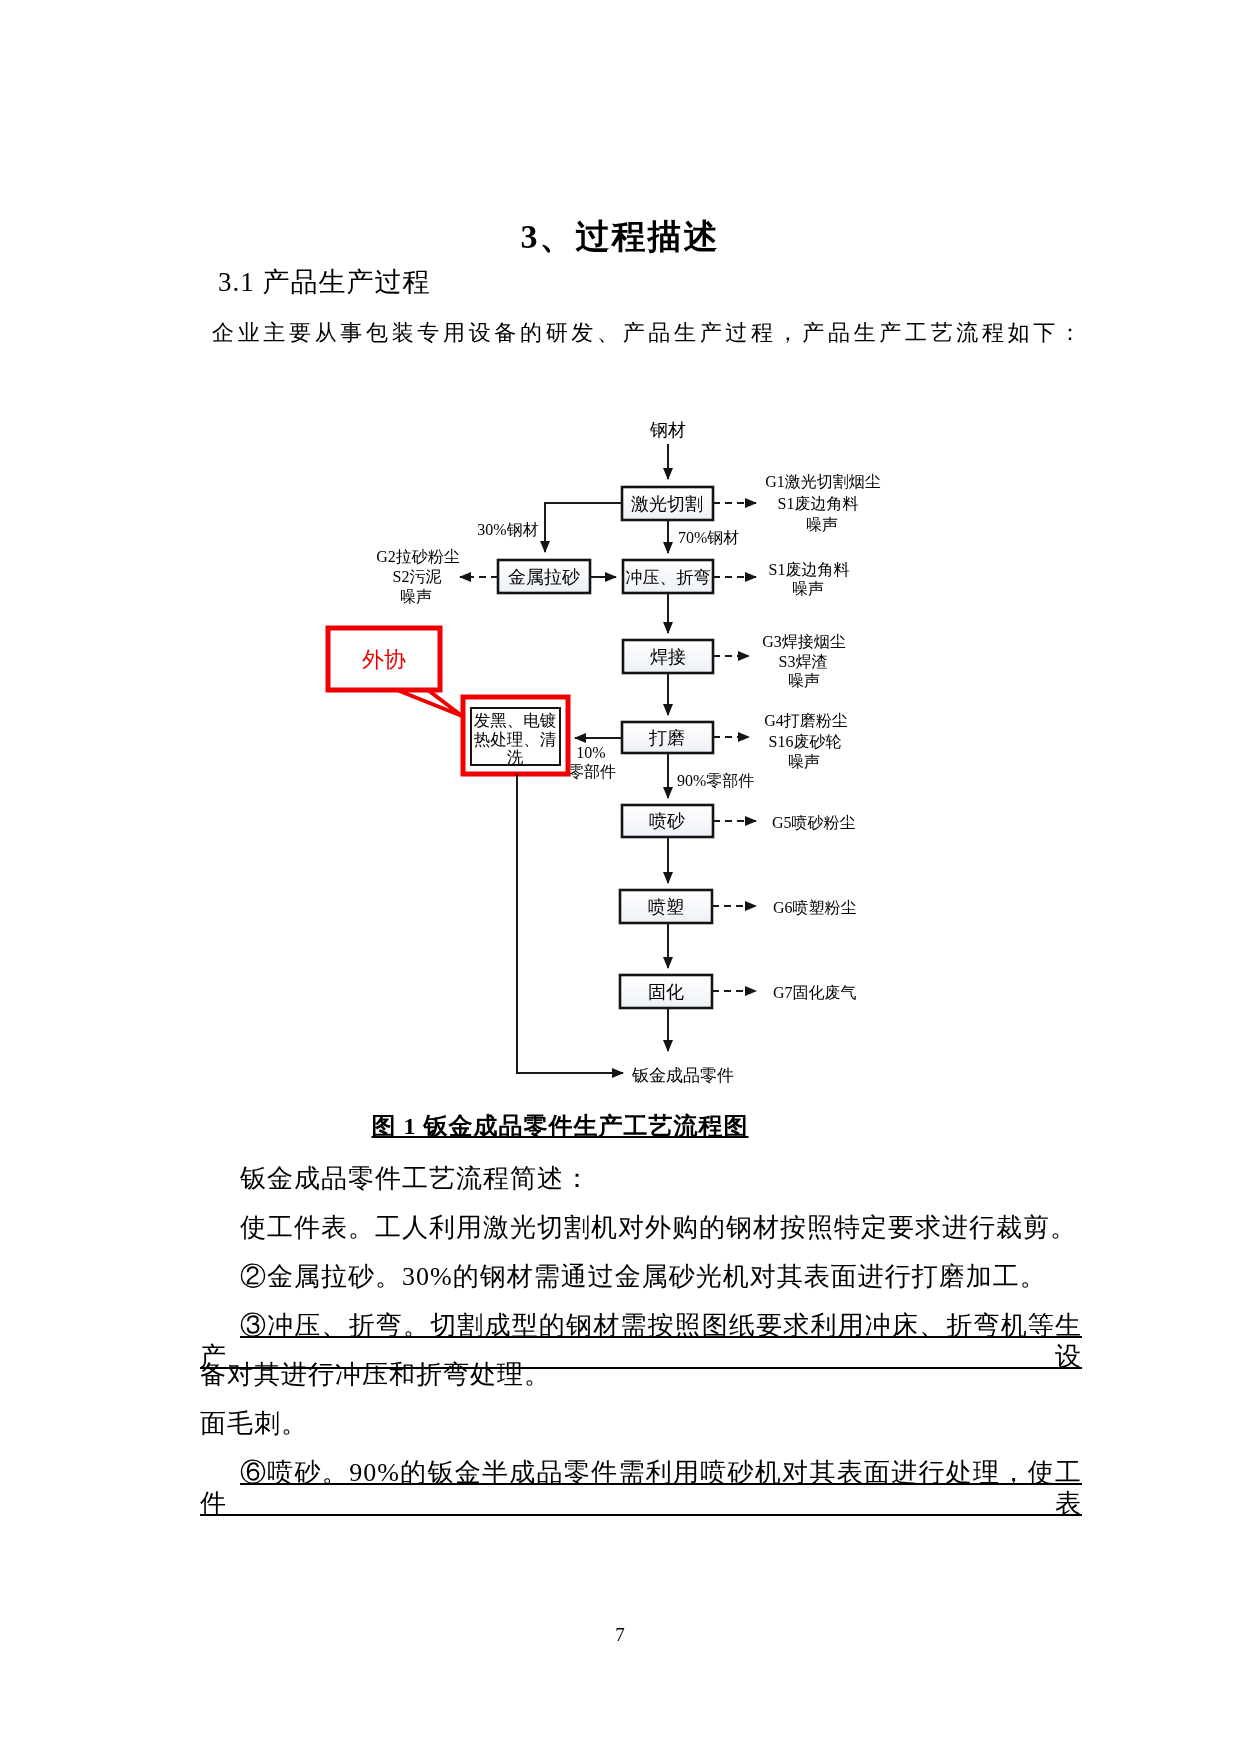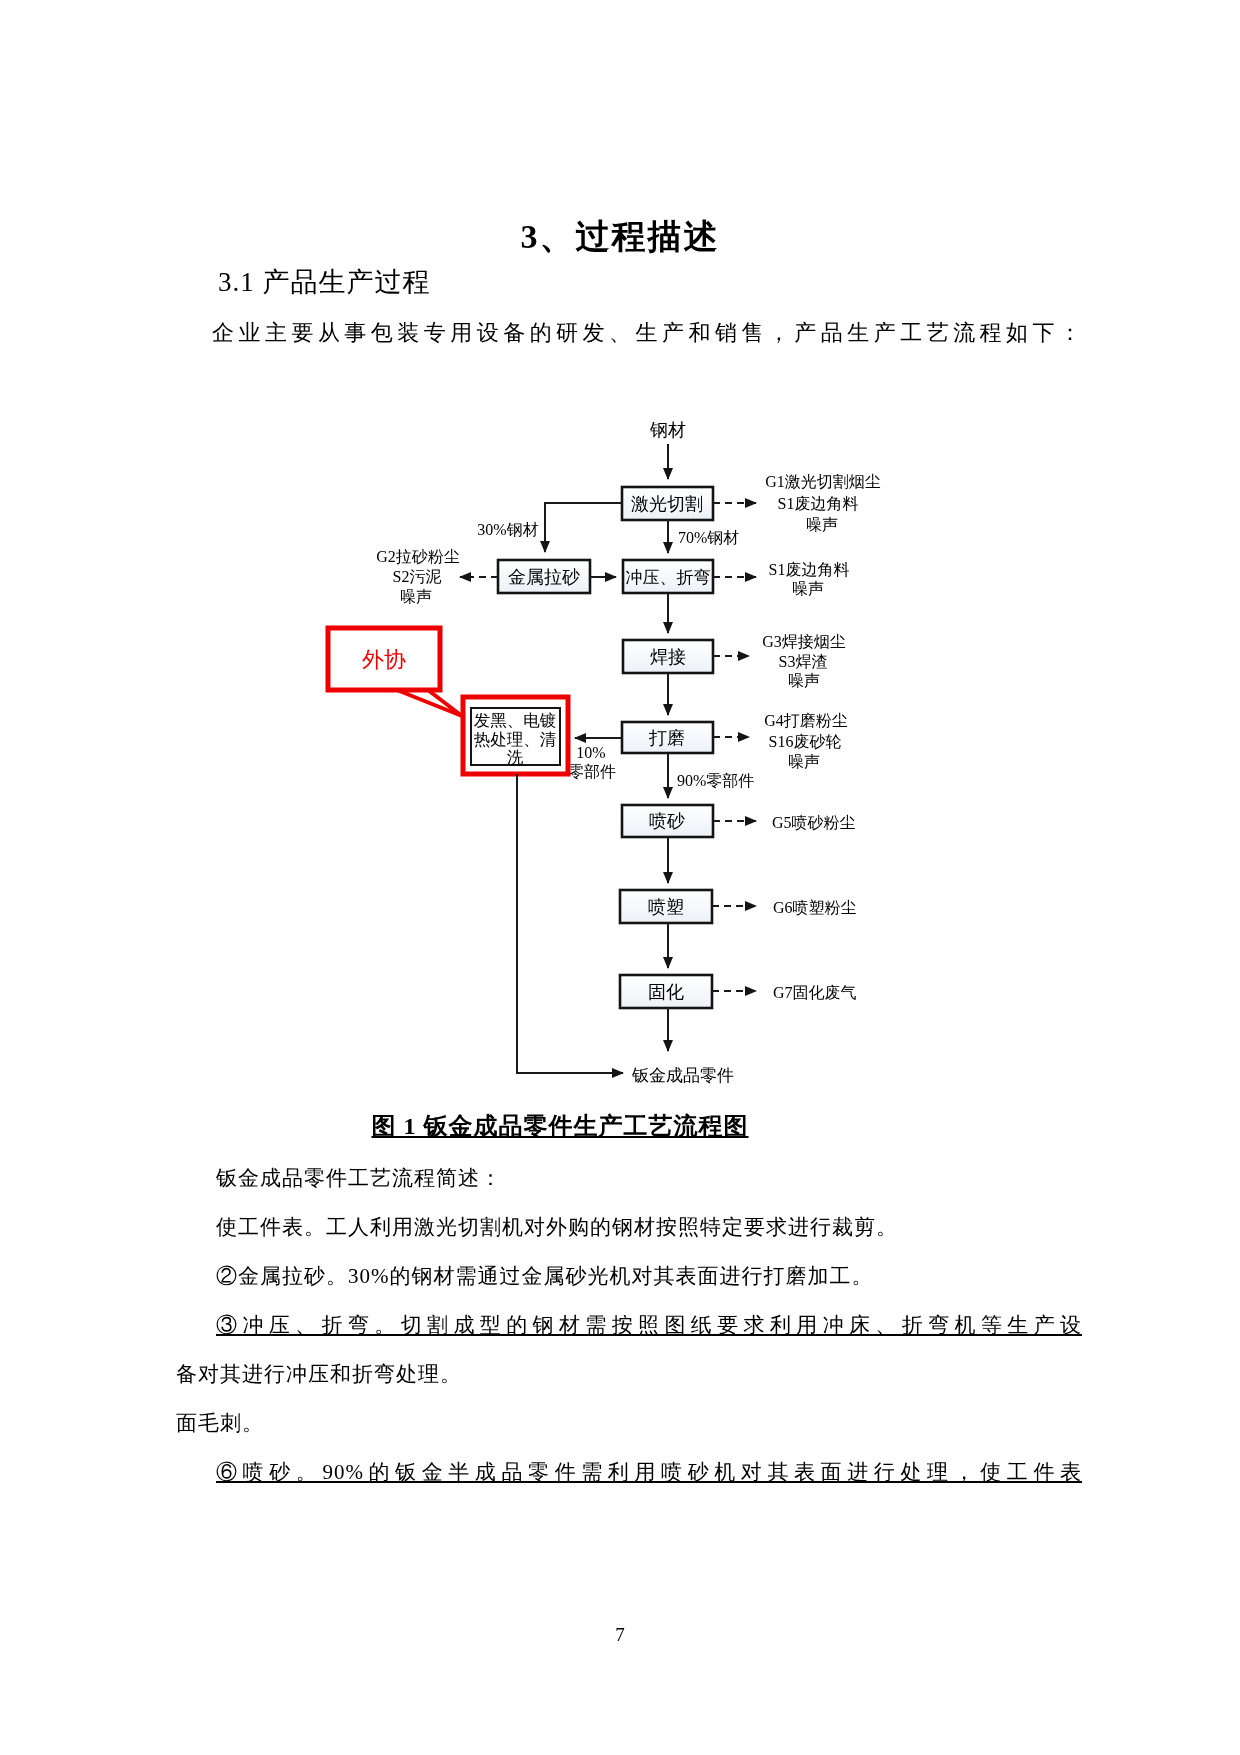--- a/index.html
+++ b/index.html
@@ -22,22 +22,22 @@
   }
   .para.intro{top:318px;text-indent:36px;text-align-last:justify;}
   .para.figintro{top:367px;text-indent:24px;}
   .flow-svg{top:0;left:0;pointer-events:none;}
   .fig-caption{
     top:1110px;left:0;width:1120px;text-align:center;
     font-size:24px;font-weight:bold;letter-spacing:1px;text-decoration:underline;
   }
   .bodytext{top:1163px;left:176px;width:906px;}
   .bline{
-    height:49px;line-height:31px;font-size:21px;letter-spacing:1px;
-    text-align:justify;white-space:normal;
+    height:49px;line-height:31px;font-size:26px;letter-spacing:1px;
+    text-align:justify;white-space:normal;margin-left:24px;
   }
   .bline.ind{text-indent:40px;}
   .bline.fill{text-align-last:justify;text-decoration:underline;}
   .pageno{
     top:1624px;left:0;width:1240px;text-align:center;font-size:19px;
   }
   
   .ln{stroke:#1a1a1a;stroke-width:2;fill:none;}
   .dash{stroke-dasharray:7 5;}
   .pbox{fill:url(#boxg);stroke:#141414;stroke-width:2.6;}
@@ -51,21 +51,21 @@
   .callout-txt{font-size:22px;text-anchor:middle;fill:#ee0000;}
   .osb{font-size:16.5px;text-anchor:middle;}
 </style>
 </head>
 <body>
 
 <div class="page">
 
   <div class="abs doc-title">3、过程描述</div>
   <div class="abs sec-heading">3.1 产品生产过程</div>
-  <div class="abs para intro">企业主要从事包装专用设备的研发、生产和销售，产品生产工艺流程如下：</div>
+  <div class="abs para intro">企业主要从事包装专用设备的研发、产品生产过程，产品生产工艺流程如下：</div>
 
   <svg class="abs flow-svg" width="1240" height="1755" viewBox="0 0 1240 1755" xmlns="http://www.w3.org/2000/svg">
     <defs>
       <linearGradient id="boxg" x1="0" y1="0" x2="0" y2="1">
         <stop offset="0" stop-color="#ffffff"></stop>
         <stop offset="1" stop-color="#edf1f7"></stop>
       </linearGradient>
       <marker id="ah" markerUnits="userSpaceOnUse" markerWidth="13" markerHeight="11" refX="11" refY="5" orient="auto">
         <path d="M0,0 L12,5 L0,10 Z" fill="#141414"></path>
       </marker>

